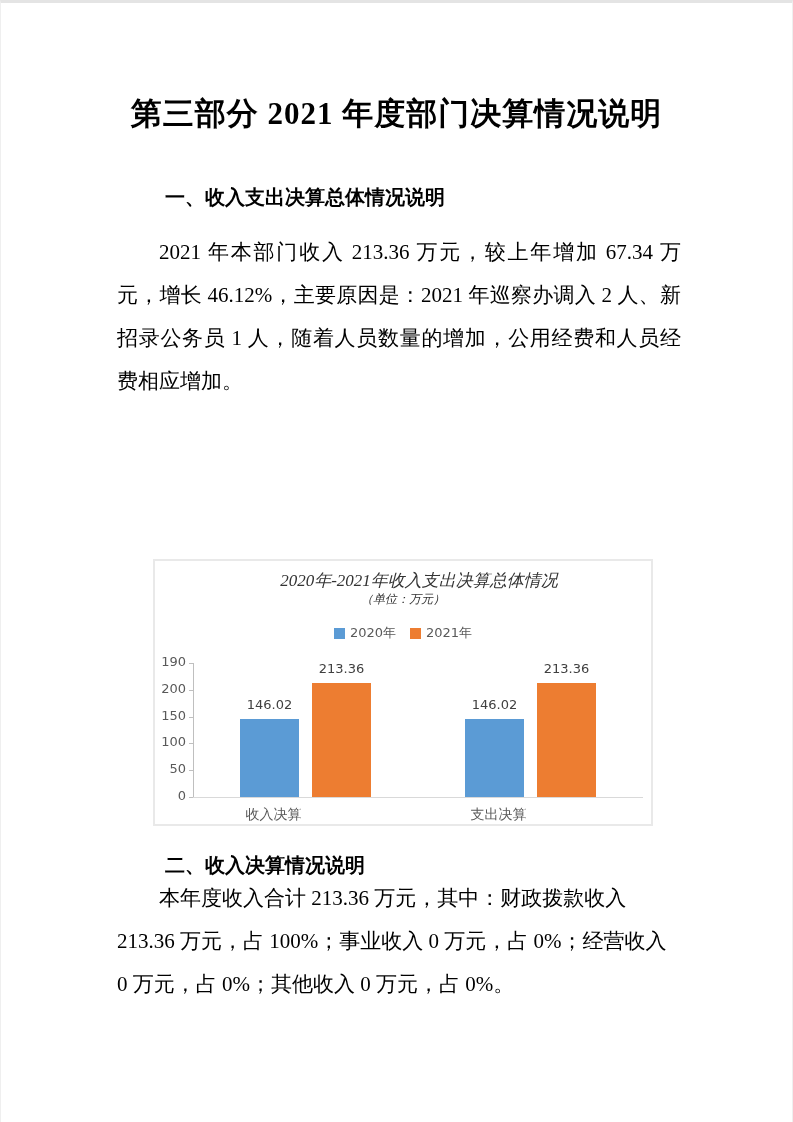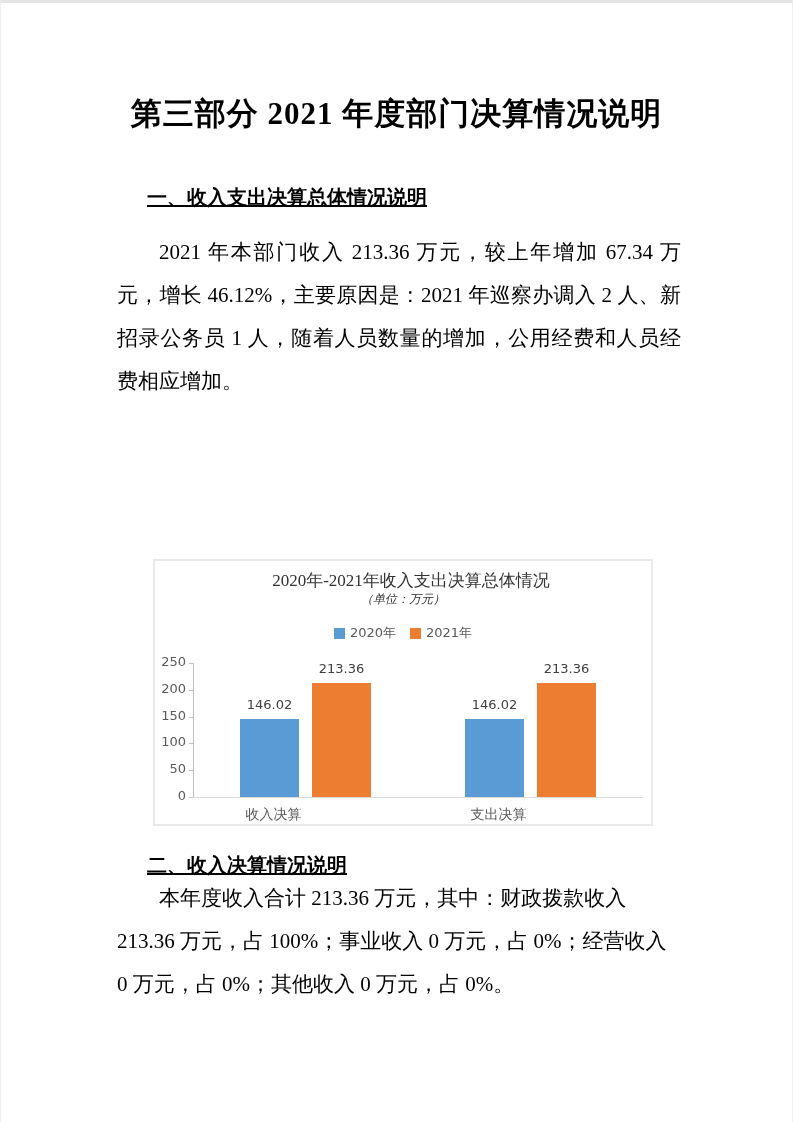--- a/index.html
+++ b/index.html
@@ -20,48 +20,47 @@
     padding-left: 28px;
   }
   .doc-title {
     position: absolute; top: 90px; left: 0; width: 100%;
     text-align: center;
     font-size: 31px; font-weight: bold;
     font-family: "Liberation Serif", "DejaVu Serif", serif;
     letter-spacing: 1px;
   }
   .sec-heading {
-    position: absolute; left: 106px; width: 562px;
+    position: absolute; left: 124px; width: 562px;
     font-family: "Liberation Sans", "DejaVu Sans", sans-serif;
     font-size: 20px; font-weight: bold;
     text-indent: 40px;
-    text-decoration: underline;
   }
   #sec1-heading { top: 181px; }
   #sec2-heading { top: 849px; }
   .body-para {
     position: absolute; left: 116px; width: 564px;
     font-size: 21px; line-height: 43px;
     text-align: justify;
     text-indent: 42px;
   }
   #sec1-para1 { top: 228px; }
   #sec1-para2 { top: 379px; }
   #sec2-para1 { top: 874px; text-align: left; }
   
   .chart {
     position: absolute; left: 152px; top: 556px;
     width: 500px; height: 267px;
     background: #fff;
     border: 2px solid #e9e9e9;
   }
   .chart-title {
-    position: absolute; top: 8px; left: 8px; width: 100%;
+    position: absolute; top: 8px; left: 16px; width: 100%;
     text-align: center;
-    font-size: 17px; 
+    font-size: 17px; font-style: italic;
     color: #333;
     font-family: "Liberation Serif", "DejaVu Serif", serif;
   }
   .chart-subtitle {
     position: absolute; top: 30px; left: 0; width: 100%;
     text-align: center;
     font-size: 12px; font-style: italic;
     color: #333;
     font-family: "Liberation Serif", "DejaVu Serif", serif;
   }
@@ -132,21 +131,21 @@
         <div class="y-tick-label" style="left: 0px; width: 31px; top: 227px;">0</div>
         <div class="y-tick" style="left: 34px; top: 236px;"></div>
         <div class="y-tick-label" style="left: 0px; width: 31px; top: 200.2px;">50</div>
         <div class="y-tick" style="left: 34px; top: 209.2px;"></div>
         <div class="y-tick-label" style="left: 0px; width: 31px; top: 173.4px;">100</div>
         <div class="y-tick" style="left: 34px; top: 182.4px;"></div>
         <div class="y-tick-label" style="left: 0px; width: 31px; top: 146.6px;">150</div>
         <div class="y-tick" style="left: 34px; top: 155.6px;"></div>
         <div class="y-tick-label" style="left: 0px; width: 31px; top: 119.8px;">200</div>
         <div class="y-tick" style="left: 34px; top: 128.8px;"></div>
-        <div class="y-tick-label" style="left: 0px; width: 31px; top: 93px;">250</div>
+        <div class="y-tick-label" style="left: 0px; width: 31px; top: 93px;">190</div>
         <div class="y-tick" style="left: 34px; top: 102px;"></div>
         <div class="cat-label" style="left: 90.5px; top: 245px;">收入决算</div>
         <div class="bar" style="left: 85px; top: 157.733px; width: 59px; height: 78.2667px; background: rgb(91, 155, 213);"></div>
         <div class="data-label" style="left: 84.5px; top: 135.733px;">146.02</div>
         <div class="bar" style="left: 157px; top: 121.639px; width: 59px; height: 114.361px; background: rgb(237, 125, 49);"></div>
         <div class="data-label" style="left: 156.5px; top: 99.639px;">213.36</div>
         <div class="cat-label" style="left: 315.5px; top: 245px;">支出决算</div>
         <div class="bar" style="left: 310px; top: 157.733px; width: 59px; height: 78.2667px; background: rgb(91, 155, 213);"></div>
         <div class="data-label" style="left: 309.5px; top: 135.733px;">146.02</div>
         <div class="bar" style="left: 382px; top: 121.639px; width: 59px; height: 114.361px; background: rgb(237, 125, 49);"></div>

